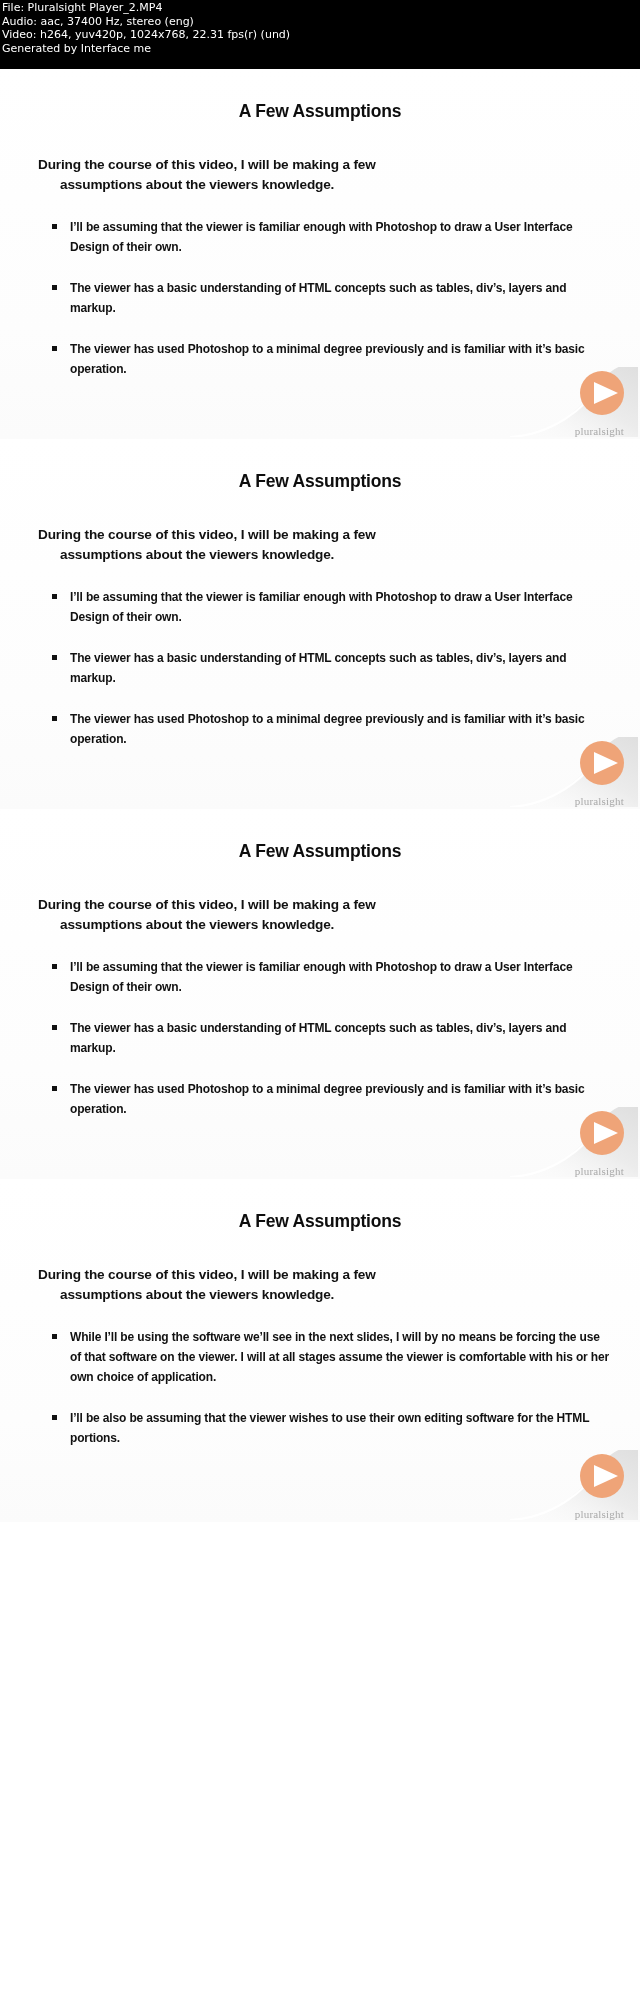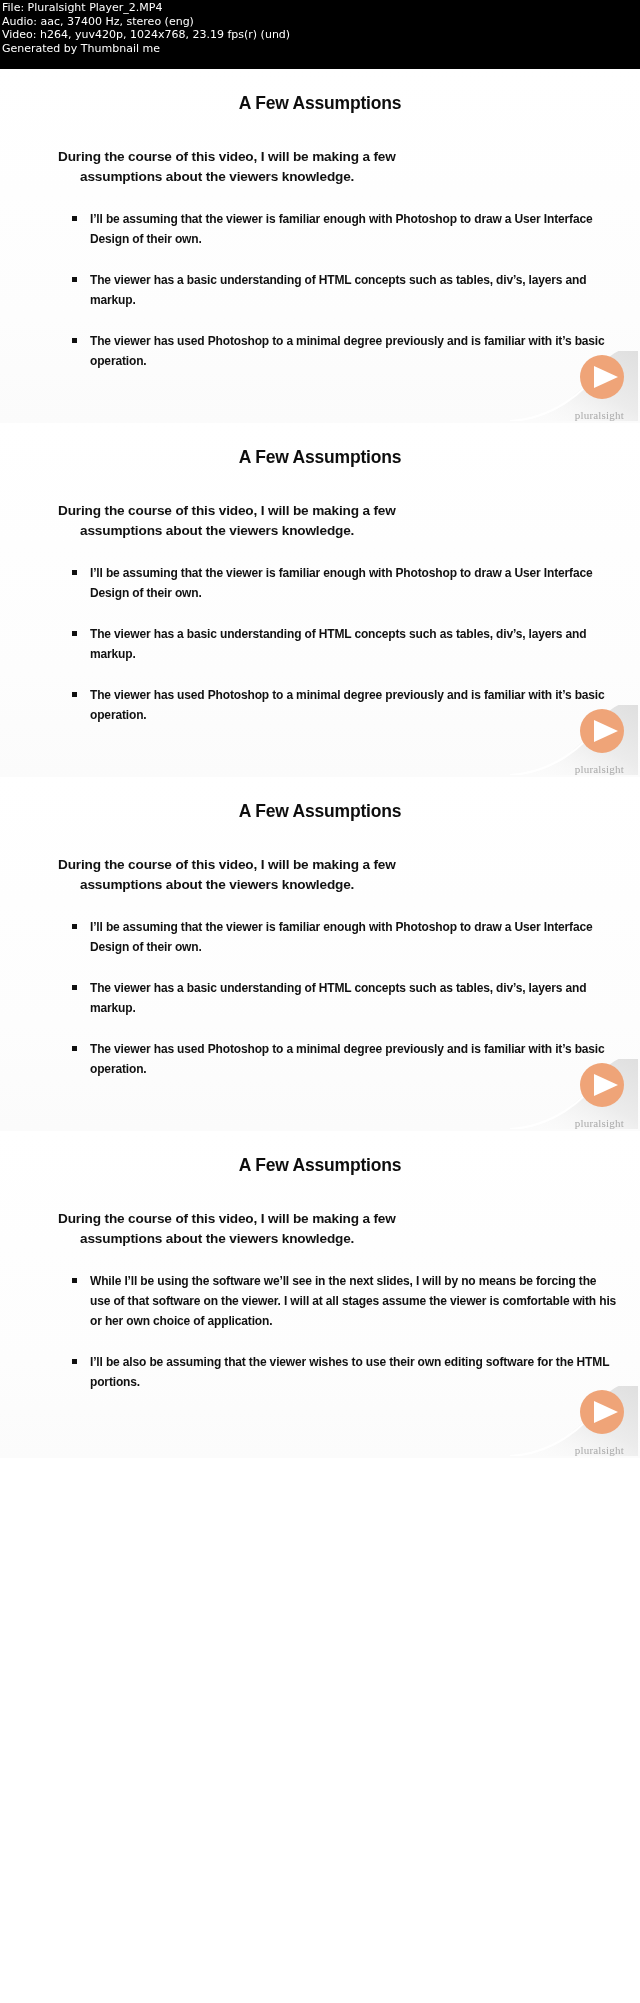--- a/index.html
+++ b/index.html
@@ -31,35 +31,34 @@
     width:640px;
     height:auto;
     background:#ffffff;
     overflow:hidden;
   }
   .slide{
     position:relative;
     width:640px;
     box-sizing:border-box;
     background:linear-gradient(180deg,#ffffff 0%,#fdfdfd 70%,#fbfbfb 100%);
-    padding:0;
+    padding:8px;
     overflow:hidden;
   }
   .slide-title{
     text-align:center;
     font-weight:bold;
     font-size:17.5px;
     color:#0d0d0d;
     letter-spacing:-0.2px;
     padding-top:24px;
     padding-bottom:0;
   }
   .slide-body{
     padding:0 22px 0 30px;
-    margin-left:28px;
   }
   .lead{
     font-size:13.6px;
     font-weight:bold;
     color:#111;
     line-height:20px;
     margin:33px 0 0 0;
     letter-spacing:-0.15px;
   }
   .lead .cont{display:block;padding-left:22px;}
@@ -109,22 +108,22 @@
   }
 </style>
 </head>
 <body>
 
 <div class="sheet">
 
   <div class="info">
     <div>File: Pluralsight Player_2.MP4</div>
     <div>Audio: aac, 37400 Hz, stereo (eng)</div>
-    <div>Video: h264, yuv420p, 1024x768, 23.19 fps(r) (und)</div>
-    <div>Generated by Thumbnail me</div>
+    <div>Video: h264, yuv420p, 1024x768, 22.31 fps(r) (und)</div>
+    <div>Generated by Interface me</div>
   </div>
 
   <div id="frames">
       <div class="frame">
         <div class="slide">
           <div class="slide-title">A Few Assumptions</div>
           <div class="slide-body">
             <p class="lead"><span>During the course of this video, I will be making a few</span><span class="cont">assumptions about the viewers knowledge.</span></p>
             <ul class="bullets">
               <li><span class="sq"></span><span>I’ll be assuming that the viewer is familiar enough with Photoshop to draw a User Interface Design of their own.</span></li>

